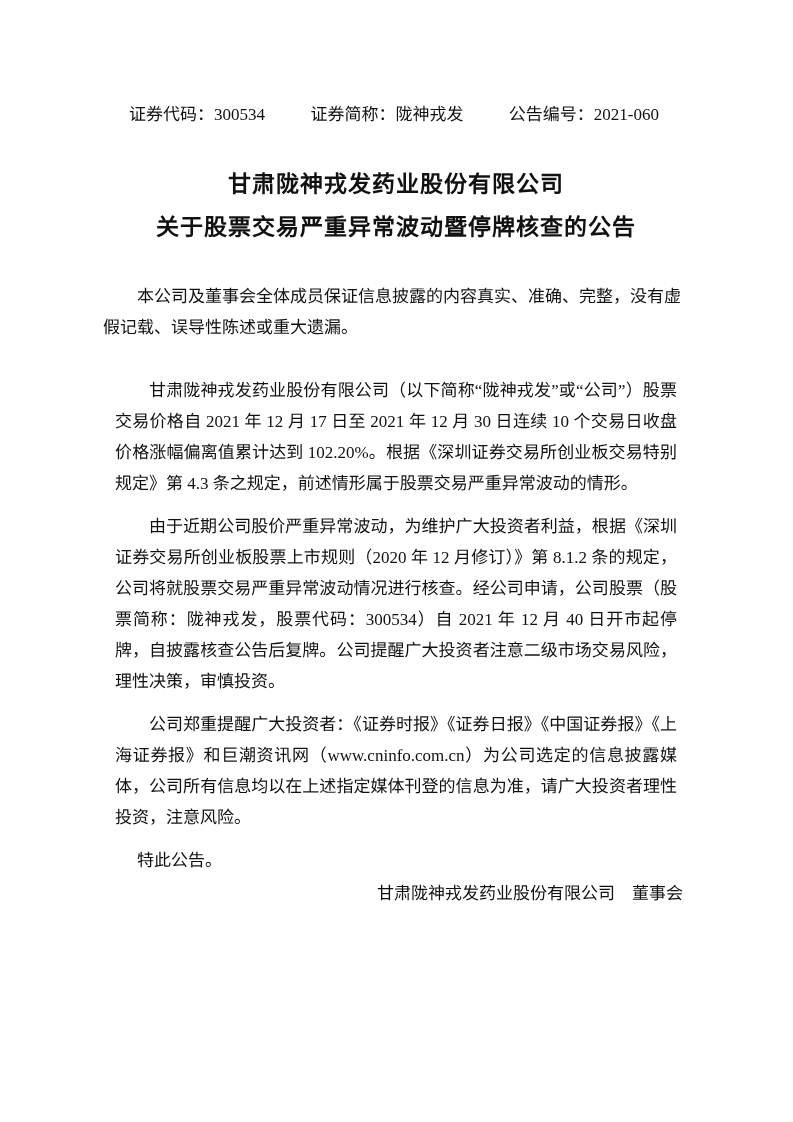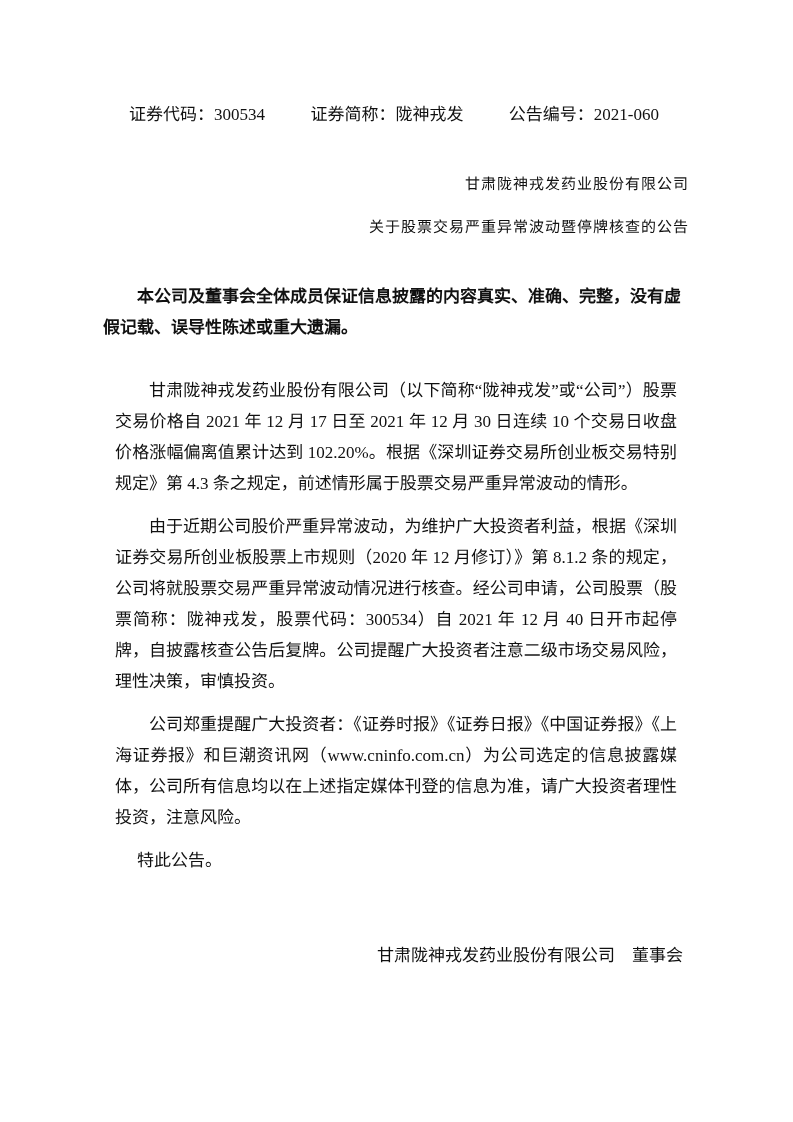--- a/index.html
+++ b/index.html
@@ -24,29 +24,29 @@
     display: flex;
     justify-content: space-between;
     align-items: baseline;
     padding: 0 30px 0 26px;
     font-size: 17px;
     line-height: 22px;
     white-space: nowrap;
   }
   .title-block {
     margin-top: 37px;
-    text-align: right;
-    font-weight: 400;
-    font-size: 15px;
+    text-align: center;
+    font-weight: 700;
+    font-size: 23px;
     line-height: 43px;
     letter-spacing: 1px;
   }
   .statement {
     margin: 32px 8px 0 0;
-    font-weight: 700;
+    font-weight: 400;
     line-height: 31px;
     text-indent: 2em;
     text-align: justify;
     text-justify: inter-ideograph;
   }
   .body-text {
     margin: 12px;
     line-height: 31px;
     text-indent: 2em;
     text-align: justify;
@@ -54,21 +54,20 @@
   }
   .first-body {
     margin-top: 32px;
   }
   .closing {
     margin: 0;
     line-height: 31px;
     text-indent: 2em;
   }
   .signature-block {
-    margin-top: 62px;
     text-align: right;
     line-height: 36px;
     padding-right: 6px;
   }
   .signature-block p {
     margin: 0;
   }
 </style>
 </head>
 <body>

